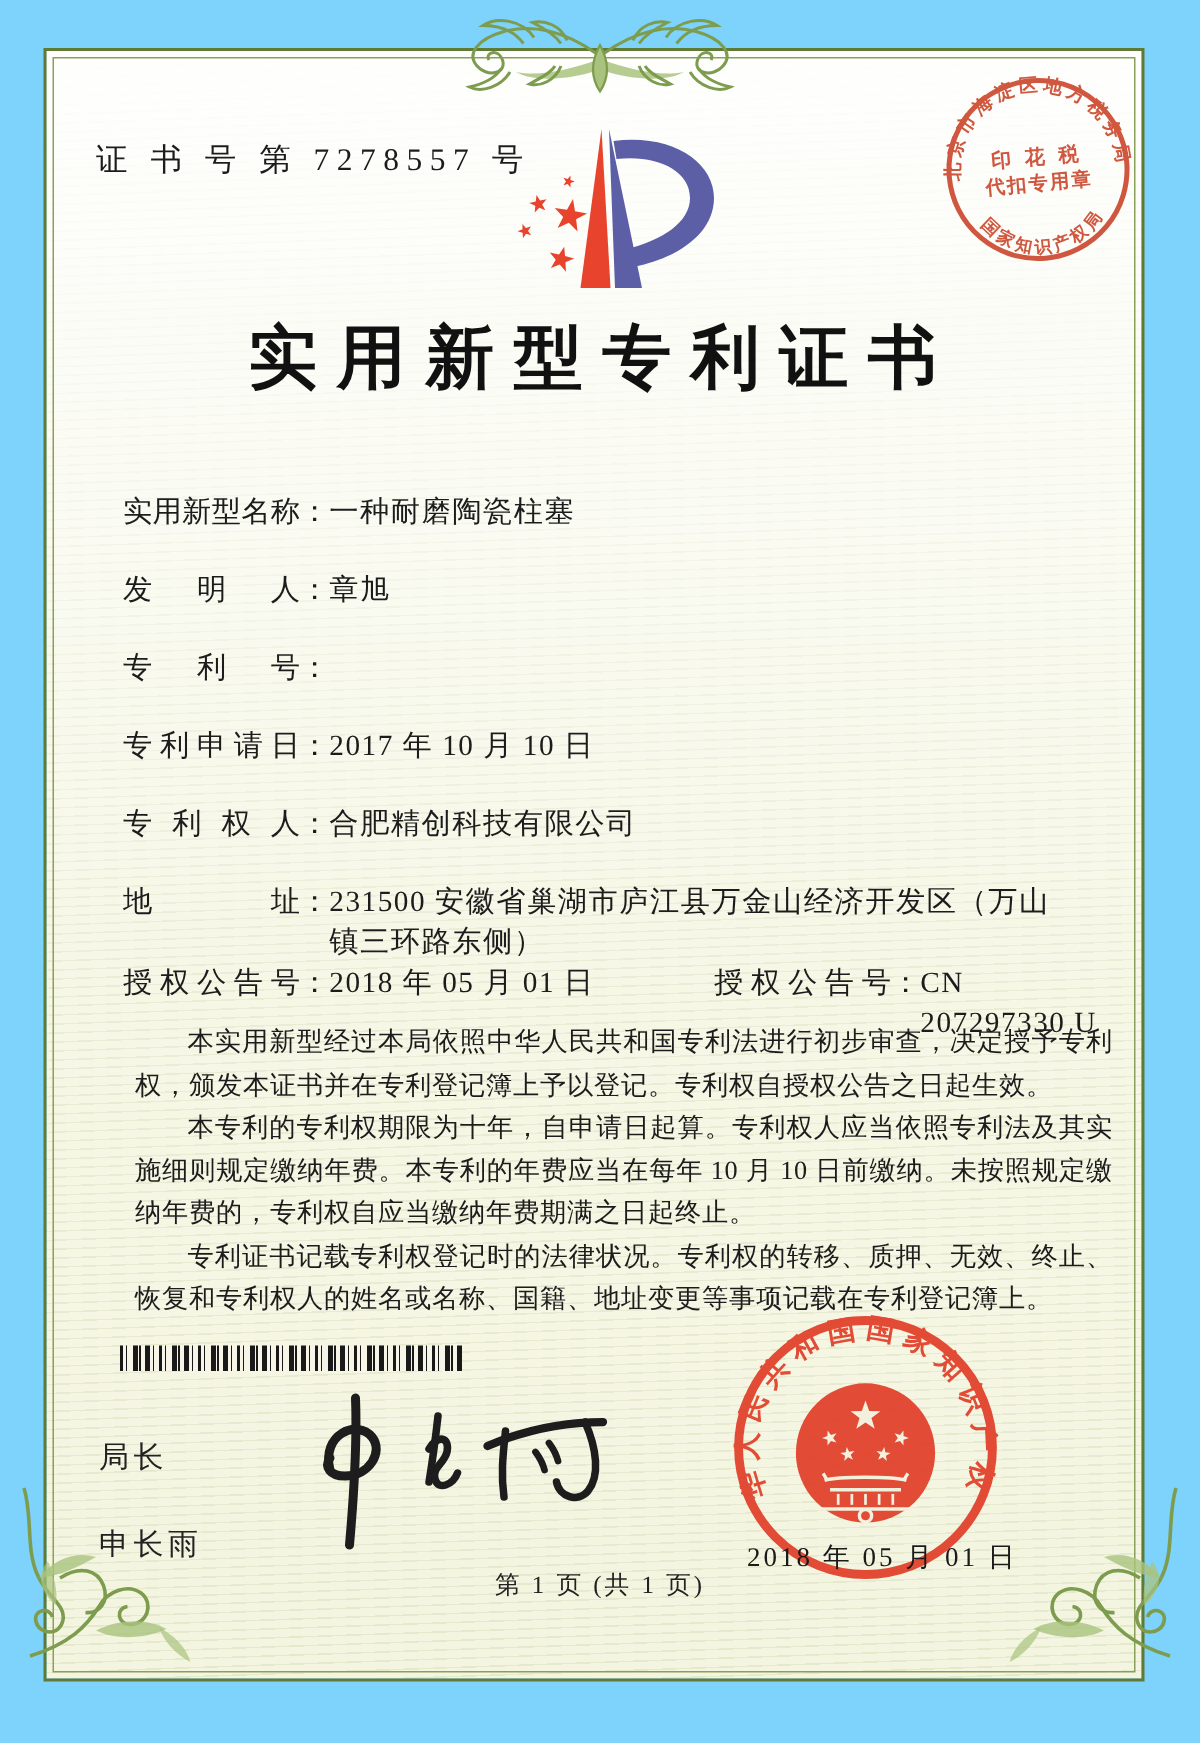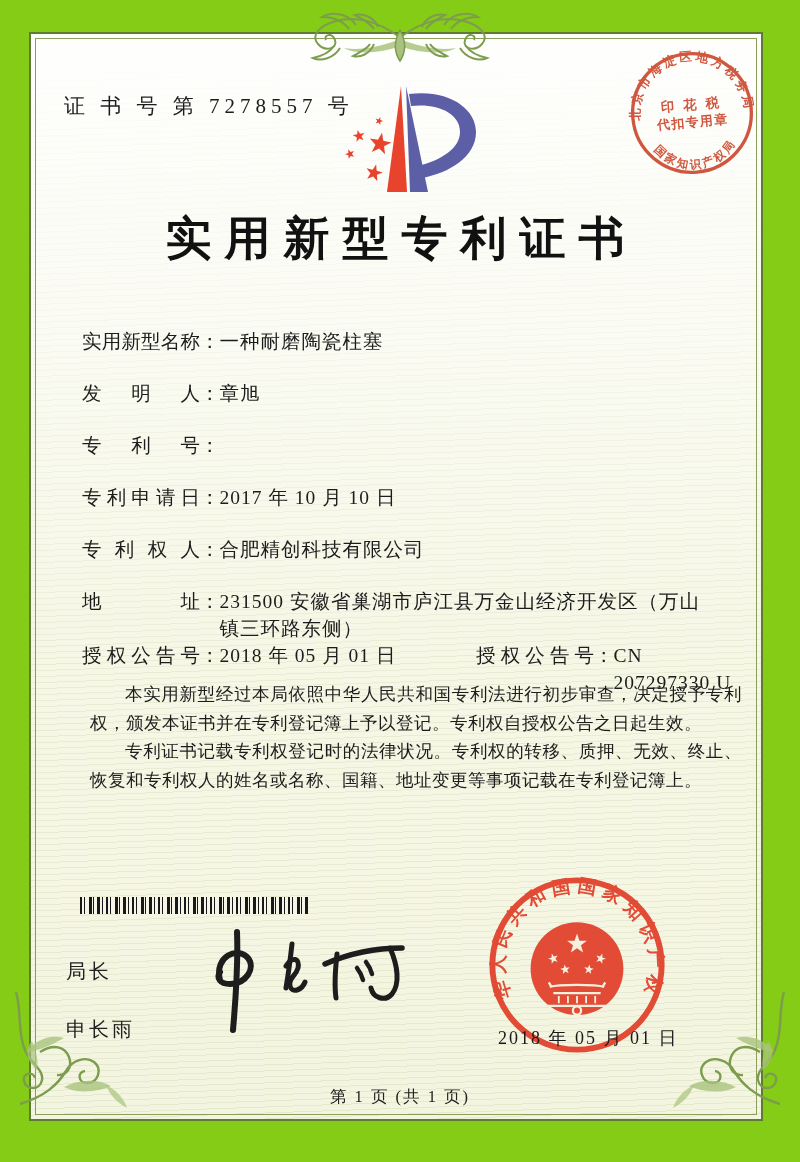--- a/index.html
+++ b/index.html
@@ -1,19 +1,19 @@
 <!DOCTYPE html>
 <html><head>
 <meta charset="utf-8">
 <style>
   * { margin:0; padding:0; box-sizing:border-box; }
   html,body { background:#e9e9e9; }
   .page {
     position:relative; width:800px; height:1162px; margin:0 auto;
-    background:#84cc16; overflow:hidden;
+    background:#7dd3fc; overflow:hidden;
     font-family:"Liberation Serif","DejaVu Serif",serif; color:#1c1c1c;
   }
   .abs { position:absolute; }
   .texture {
     left:31px; top:34px; right:39px; bottom:43px;
     background-color:#f4f5e0;
     background-image:
       linear-gradient(180deg, rgba(255,255,255,.95) 0%, rgba(255,255,255,.6) 28%, rgba(255,255,255,.18) 58%, rgba(255,255,255,0) 100%),
       repeating-linear-gradient(178deg, rgba(140,165,95,.15) 0 1px, rgba(0,0,0,0) 1px 6px);
   }
@@ -41,21 +41,21 @@
       #191919 9px 12px, #f6f5e8 12px 13px,
       #191919 13px 14px, #f6f5e8 14px 17px,
       #191919 17px 20px, #f6f5e8 20px 22px,
       #191919 22px 23px, #f6f5e8 23px 26px);
   }
   .signer { left:66px; top:958px; font-size:20px; letter-spacing:3px; color:#222; }
   .signer .name { margin-top:31px; }
   .signature { left:190px; top:918px; width:235px; height:125px; }
   .seal { left:486px; top:874px; width:182px; height:182px; opacity:.95; }
   .seal-date { left:498px; top:1026px; font-size:18px; letter-spacing:2px; color:#1a1a1a; z-index:5; }
-  .footer { left:0; right:0; top:1086px; text-align:center; font-size:16.5px; letter-spacing:2px; color:#222; }
+  .footer { left:0; right:0; top:1046px; text-align:center; font-size:16.5px; letter-spacing:2px; color:#222; }
   .orn-top { left:268px; top:6px; width:264px; height:58px; }
   .orn-bl { left:6px; top:990px; width:138px; height:138px; }
   .orn-br { left:656px; top:990px; width:138px; height:138px; transform:scaleX(-1); }
 </style>
 </head>
 <body>
 
 <svg width="0" height="0" style="position:absolute" aria-hidden="true">
   <defs>
     <polygon id="st5" points="0,-10 2.35,-3.24 9.51,-3.09 3.8,1.24 5.88,8.09 0,4 -5.88,8.09 -3.8,1.24 -9.51,-3.09 -2.35,-3.24"></polygon>
@@ -165,20 +165,21 @@
       <span class="fgroup">
         <span class="flabel">授权公告号</span>
           <span class="fcolon">：</span>
           <span class="fvalue">CN 207297330 U</span>
       </span>
     </div>
   </div>
 
   <div class="abs body-text">
     <p>本实用新型经过本局依照中华人民共和国专利法进行初步审查，决定授予专利权，颁发本证书并在专利登记簿上予以登记。专利权自授权公告之日起生效。</p>
+    <p>本专利的专利权期限为十年，自申请日起算。专利权人应当依照专利法及其实施细则规定缴纳年费。本专利的年费应当在每年 10 月 10 日前缴纳。未按照规定缴纳年费的，专利权自应当缴纳年费期满之日起终止。</p>
     <p>专利证书记载专利权登记时的法律状况。专利权的转移、质押、无效、终止、恢复和专利权人的姓名或名称、国籍、地址变更等事项记载在专利登记簿上。</p>
   </div>
 
   <div class="abs barcode"></div>
 
   <div class="abs signer">
     <div>局长</div>
     <div class="name">申长雨</div>
   </div>
 

